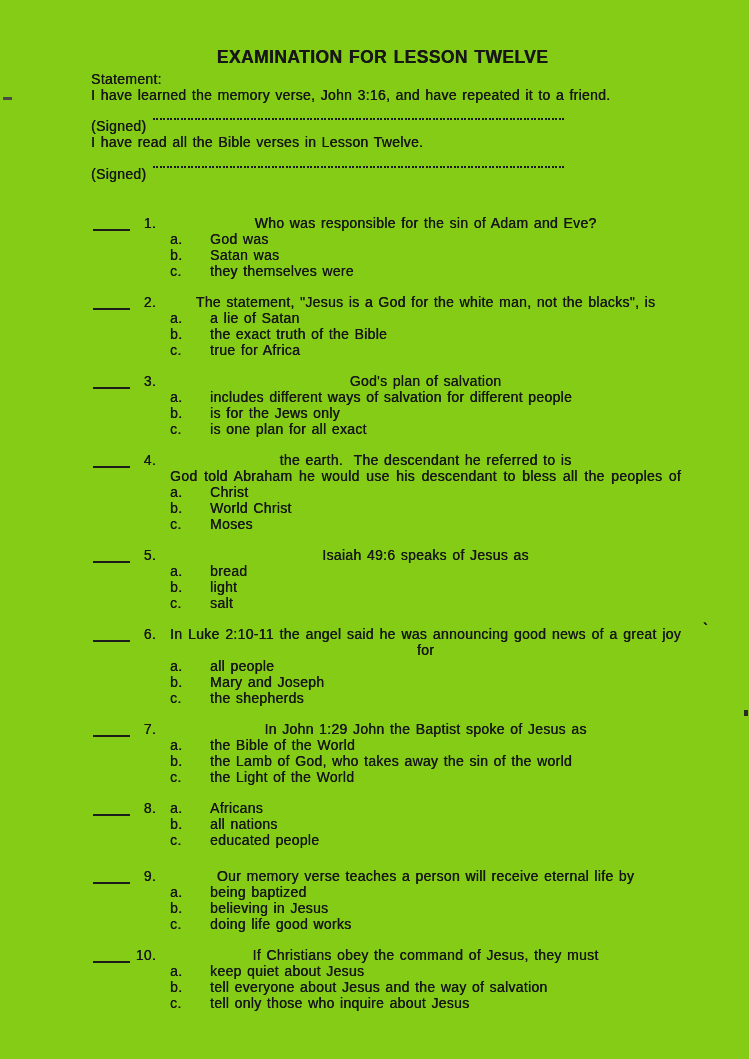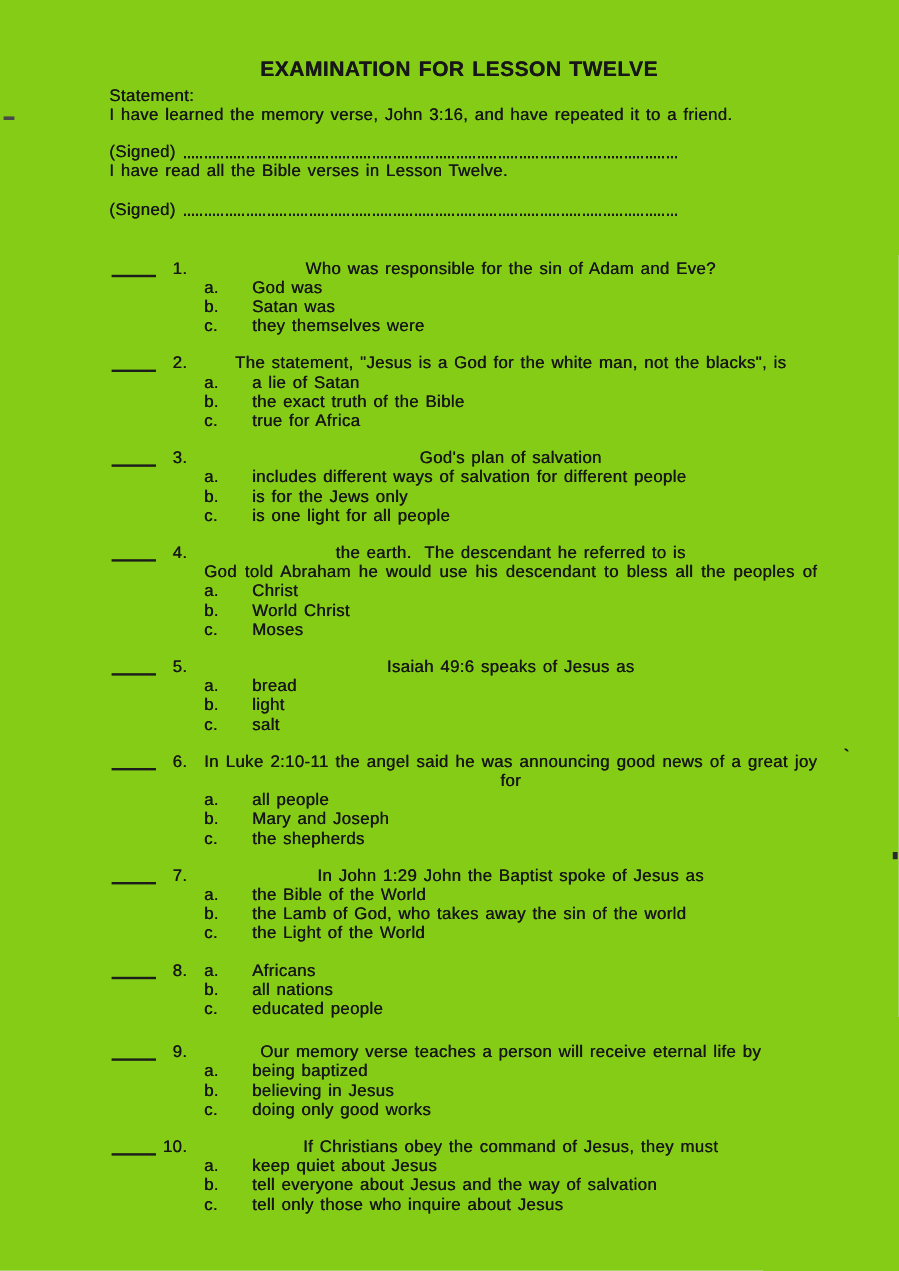--- a/index.html
+++ b/index.html
@@ -35,21 +35,20 @@
     left: 8px;
     letter-spacing: 0.4px;
   }
   .statement-block {
     margin: 5px 0 0 91px;
   }
   .statement-block .line { white-space: nowrap; }
 
   .sig-row {
     display: flex;
-    align-items: flex-end;
     margin: 15px 0 0 91px;
     white-space: nowrap;
   }
   .sig-row.second { margin-top: 16px; }
   .dotline {
     display: inline-block;
     width: 412px;
     height: 2.4px;
     margin-left: 7px;
     margin-bottom: 2px;
@@ -182,21 +181,21 @@
           <div class="opt">
             <span class="opt-letter">a.</span>
             <span class="opt-text">includes different ways of salvation for different people</span>
           </div>
           <div class="opt">
             <span class="opt-letter">b.</span>
             <span class="opt-text">is for the Jews only</span>
           </div>
           <div class="opt">
             <span class="opt-letter">c.</span>
-            <span class="opt-text">is one light for all people</span>
+            <span class="opt-text">is one plan for all exact</span>
           </div>
         </div>
   </div>
       <div class="q">
     <span class="answer-blank"></span>
     <span class="q-num">4.</span>
     <div class="q-body">
           <div class="stem-line">the earth.&nbsp; The descendant he referred to is</div>
           <div class="stem-line just">God told Abraham he would use his descendant to bless all the peoples of</div>
           <div class="opt">
@@ -297,21 +296,21 @@
           <div class="opt">
             <span class="opt-letter">a.</span>
             <span class="opt-text">being baptized</span>
           </div>
           <div class="opt">
             <span class="opt-letter">b.</span>
             <span class="opt-text">believing in Jesus</span>
           </div>
           <div class="opt">
             <span class="opt-letter">c.</span>
-            <span class="opt-text">doing only good works</span>
+            <span class="opt-text">doing life good works</span>
           </div>
         </div>
   </div>
       <div class="q">
     <span class="answer-blank"></span>
     <span class="q-num">10.</span>
     <div class="q-body">
           <div class="stem-line">If Christians obey the command of Jesus, they must</div>
           <div class="opt">
             <span class="opt-letter">a.</span>

